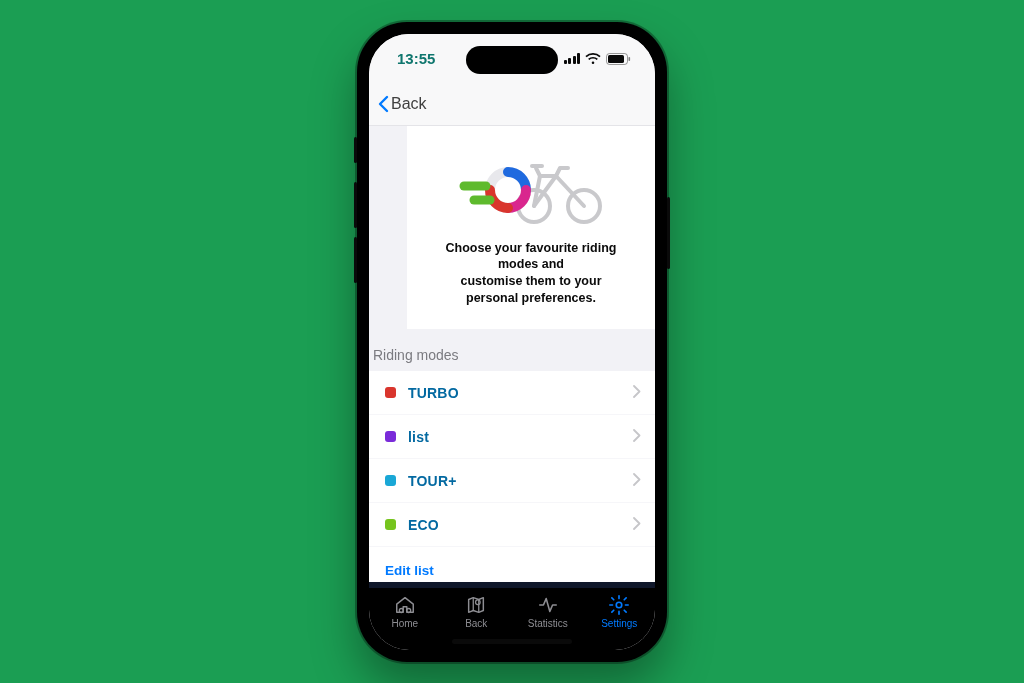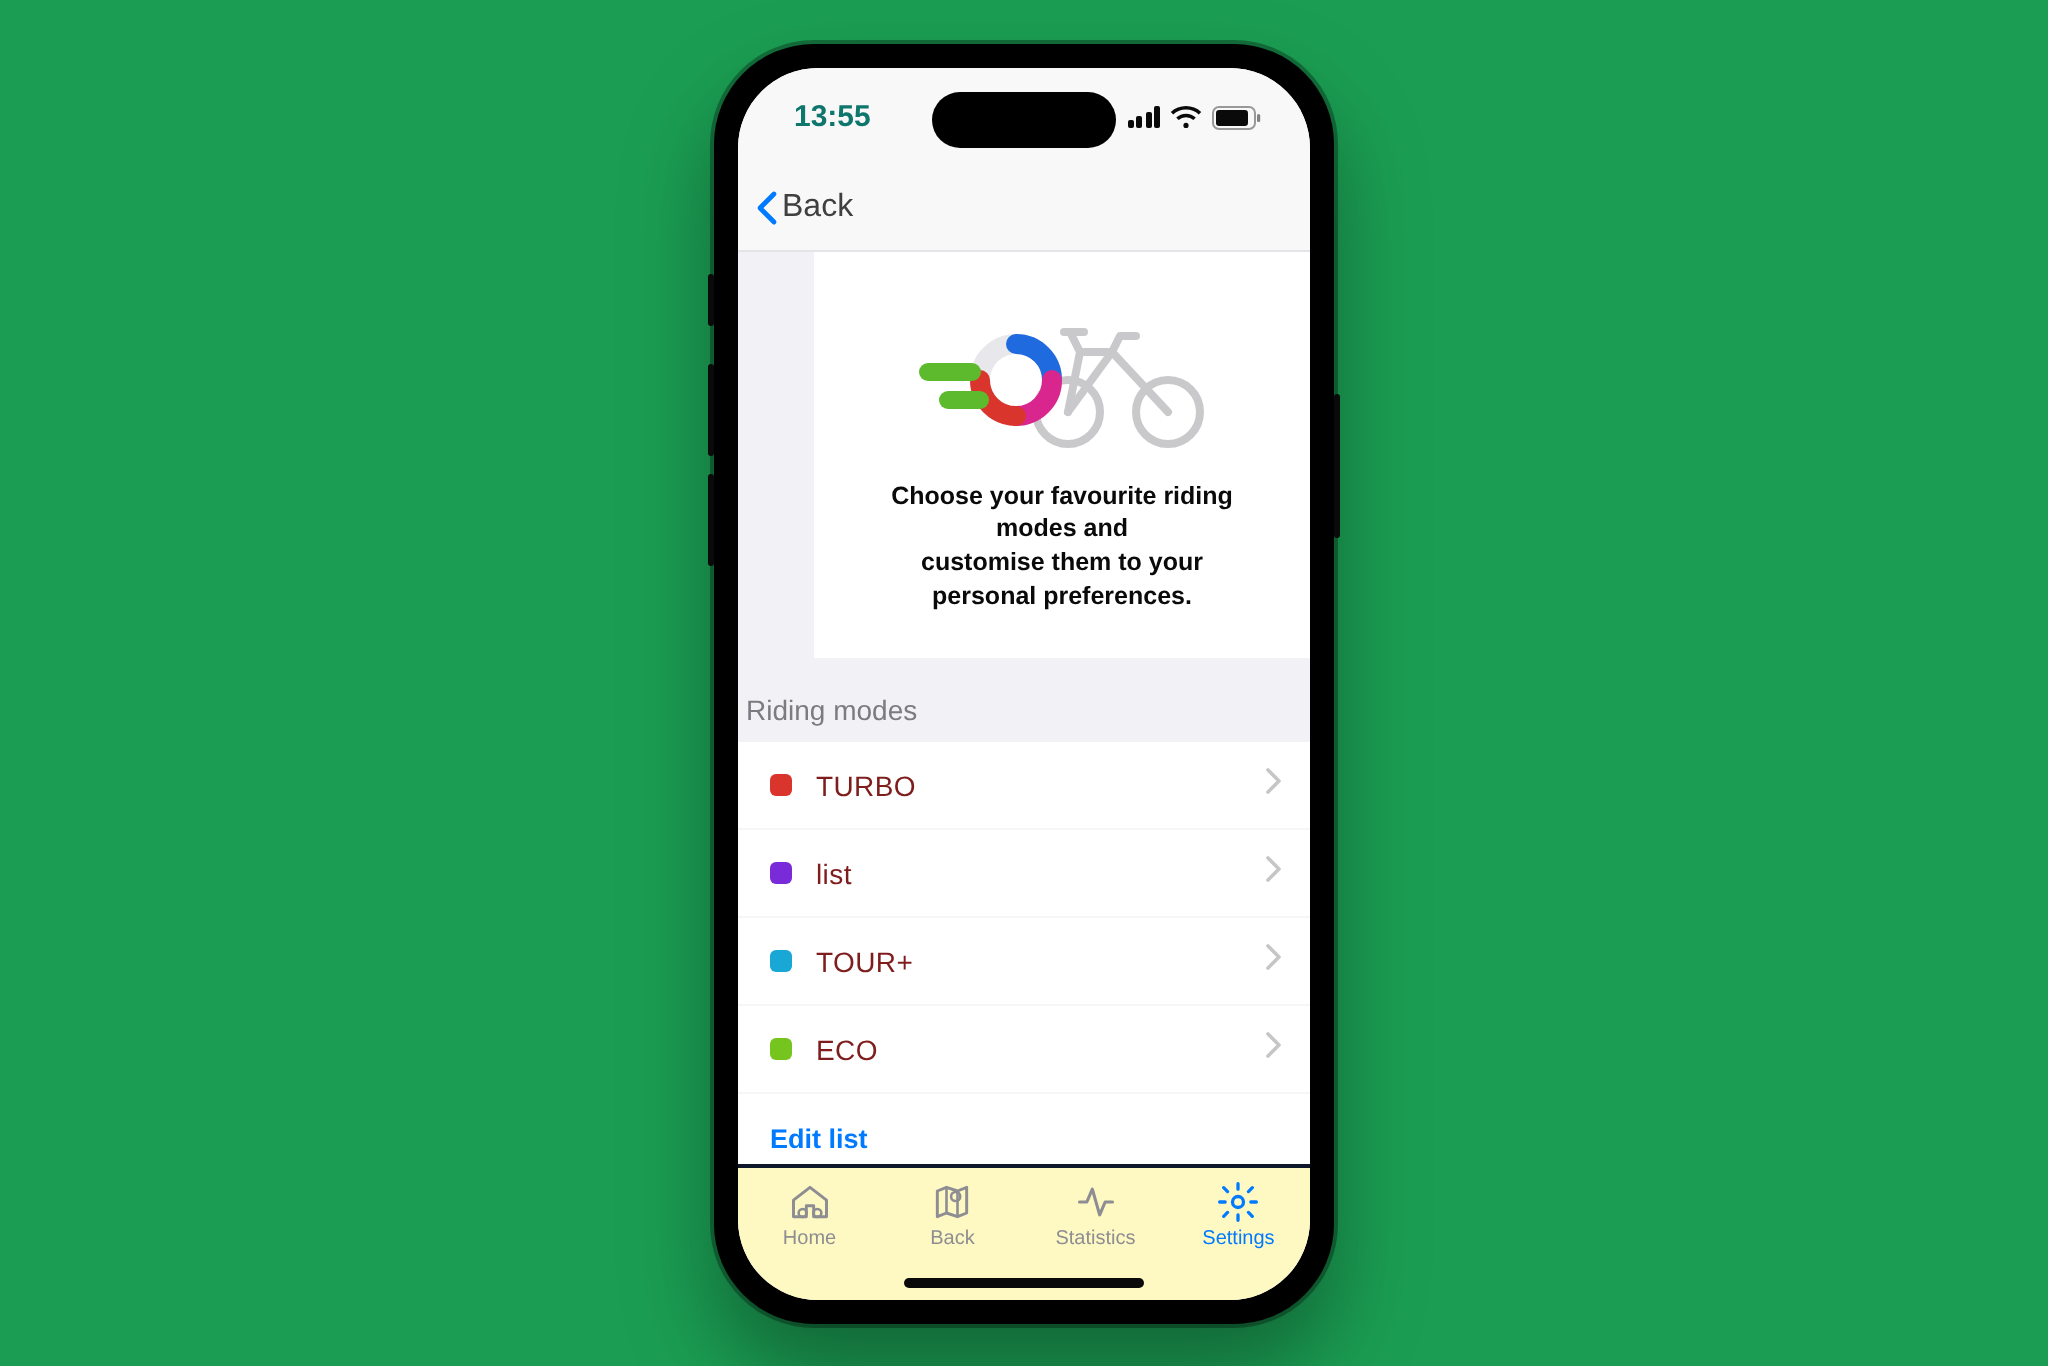--- a/index.html
+++ b/index.html
@@ -81,29 +81,29 @@
   }
   .list { background:#fff; }
   .row {
     display:flex; align-items:center;
     height:44px; padding:0 14px 0 16px;
     border-bottom:1px solid #f6f6f9;
     cursor:pointer;
   }
   .row:last-child { border-bottom:none; }
   .dot { width:11px; height:11px; border-radius:3px; margin-right:12px; flex-shrink:0;}
-  .row-label { font-size:14px; font-weight:400; color:#7f1d1d; flex:1; letter-spacing:.2px;}
+  .row-label { font-size:14px; font-weight:700; color:#0369a1; flex:1; letter-spacing:.2px;}
   .chev { color:#c6c6c9; }
   .edit-link { padding:14px 16px 6px; background:#fff; }
   .edit-link button { border:none; background:none; color:#007aff; font-size:13.5px; font-weight:600; cursor:pointer;}
   
   .tabbar {
     height:68px; flex:0 0 68px;
-    background:#fef9c3;
-    border-top:2px solid #0f172a;
+    background:#000000;
+    border-top:6px solid #0f172a;
     display:flex; justify-content:flex-start;
     padding-top:6px;
     position:relative;
   }
   .tab {
     flex:1; display:flex; flex-direction:column; align-items:center; gap:2px;
     color:#8d8d92; font-size:10px; cursor:pointer;
   }
   .tab.active { color:#007aff; }
   .tab svg { width:24px; height:22px; }

